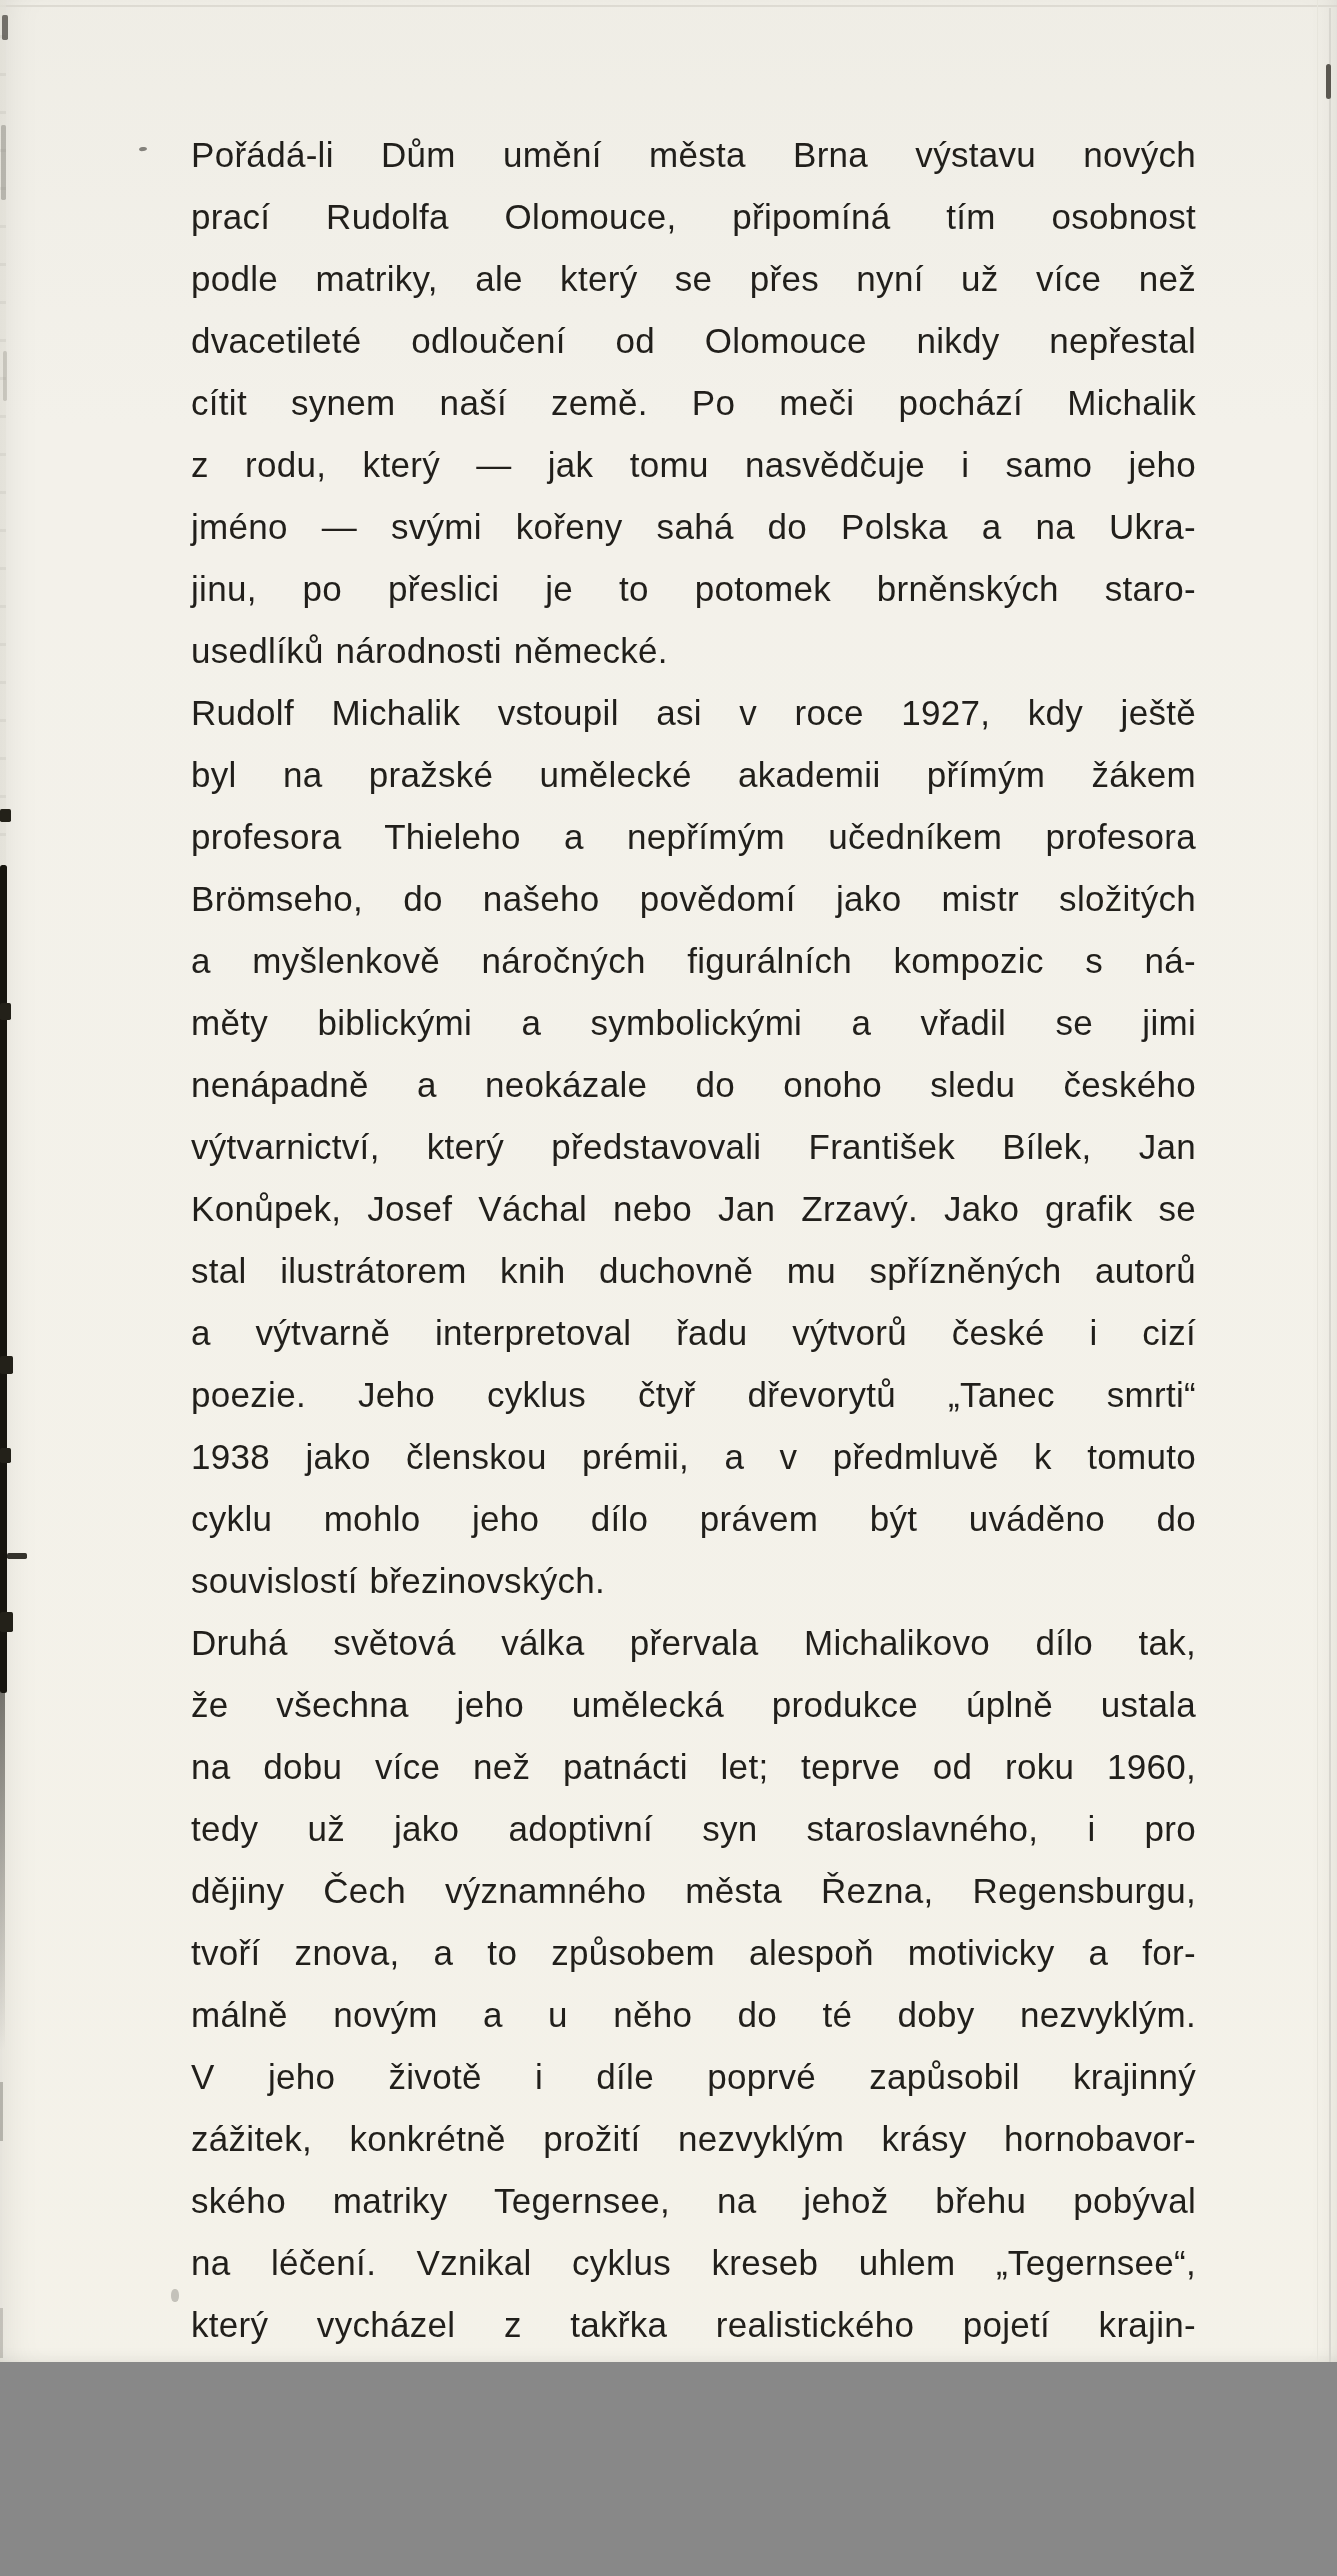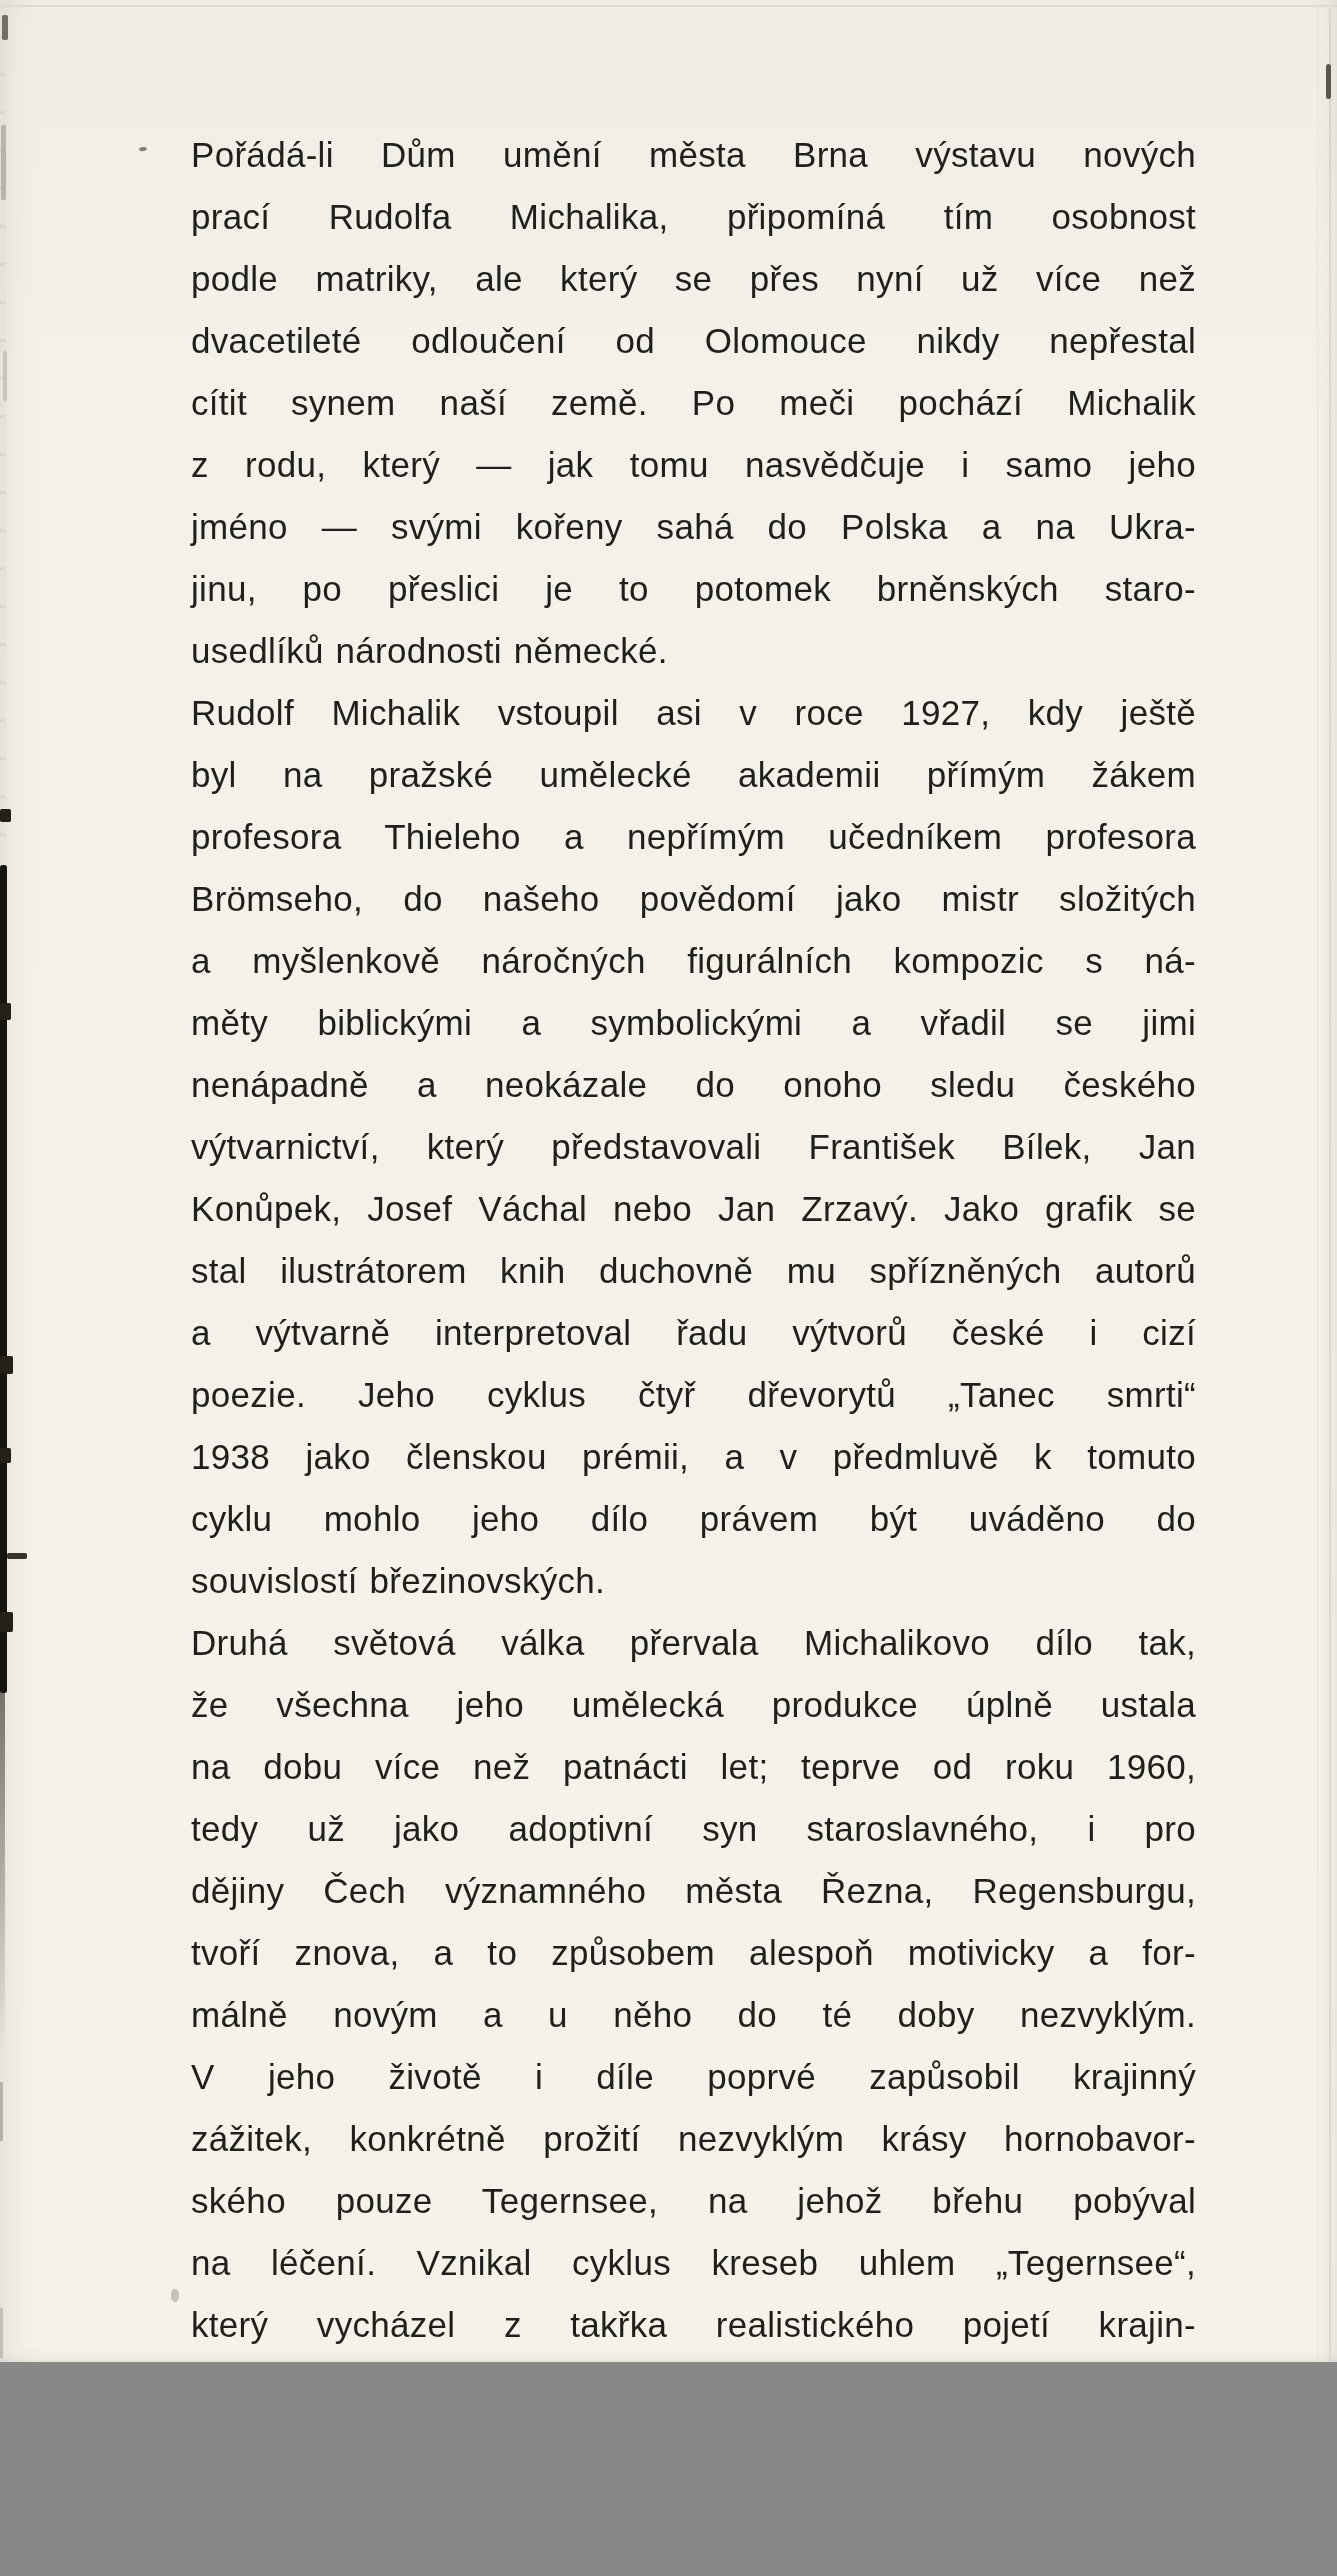--- a/index.html
+++ b/index.html
@@ -83,21 +83,21 @@
   <div class="artifact right-dash"></div>
 
   <div class="artifact bottom-band"></div>
 
   <div class="artifact stray-dot"></div>
   <div class="artifact stray-squiggle"></div>
 
   <div class="textblock" style="color: rgb(33, 31, 27);">
       <div class="paragraph">
         <div class="line">Pořádá-li Dům umění města Brna výstavu nových</div>
-        <div class="line">prací Rudolfa Michalika, připomíná tím osobnost</div>
+        <div class="line">prací Rudolfa Olomouce, připomíná tím osobnost</div>
         <div class="line">podle matriky, ale který se přes nyní už více než</div>
         <div class="line">dvacetileté odloučení od Olomouce nikdy nepřestal</div>
         <div class="line">cítit synem naší země. Po meči pochází Michalik</div>
         <div class="line">z rodu, který — jak tomu nasvědčuje i samo jeho</div>
         <div class="line">jméno — svými kořeny sahá do Polska a na Ukra-</div>
         <div class="line">jinu, po přeslici je to potomek brněnských staro-</div>
         <div class="line left">usedlíků národnosti německé.</div>
       </div>
       <div class="paragraph">
         <div class="line">Rudolf Michalik vstoupil asi v roce 1927, kdy ještě</div>
@@ -119,20 +119,20 @@
       <div class="paragraph">
         <div class="line">Druhá světová válka přervala Michalikovo dílo tak,</div>
         <div class="line">že všechna jeho umělecká produkce úplně ustala</div>
         <div class="line">na dobu více než patnácti let; teprve od roku 1960,</div>
         <div class="line">tedy už jako adoptivní syn staroslavného, i pro</div>
         <div class="line">dějiny Čech významného města Řezna, Regensburgu,</div>
         <div class="line">tvoří znova, a to způsobem alespoň motivicky a for-</div>
         <div class="line">málně novým a u něho do té doby nezvyklým.</div>
         <div class="line">V jeho životě i díle poprvé zapůsobil krajinný</div>
         <div class="line">zážitek, konkrétně prožití nezvyklým krásy hornobavor-</div>
-        <div class="line">ského pouze Tegernsee, na jehož břehu pobýval</div>
+        <div class="line">ského matriky Tegernsee, na jehož břehu pobýval</div>
         <div class="line">na léčení. Vznikal cyklus kreseb uhlem „Tegernsee“,</div>
         <div class="line">který vycházel z takřka realistického pojetí krajin-</div>
       </div>
     </div>
 
 </div>
 
 
 </body></html>

